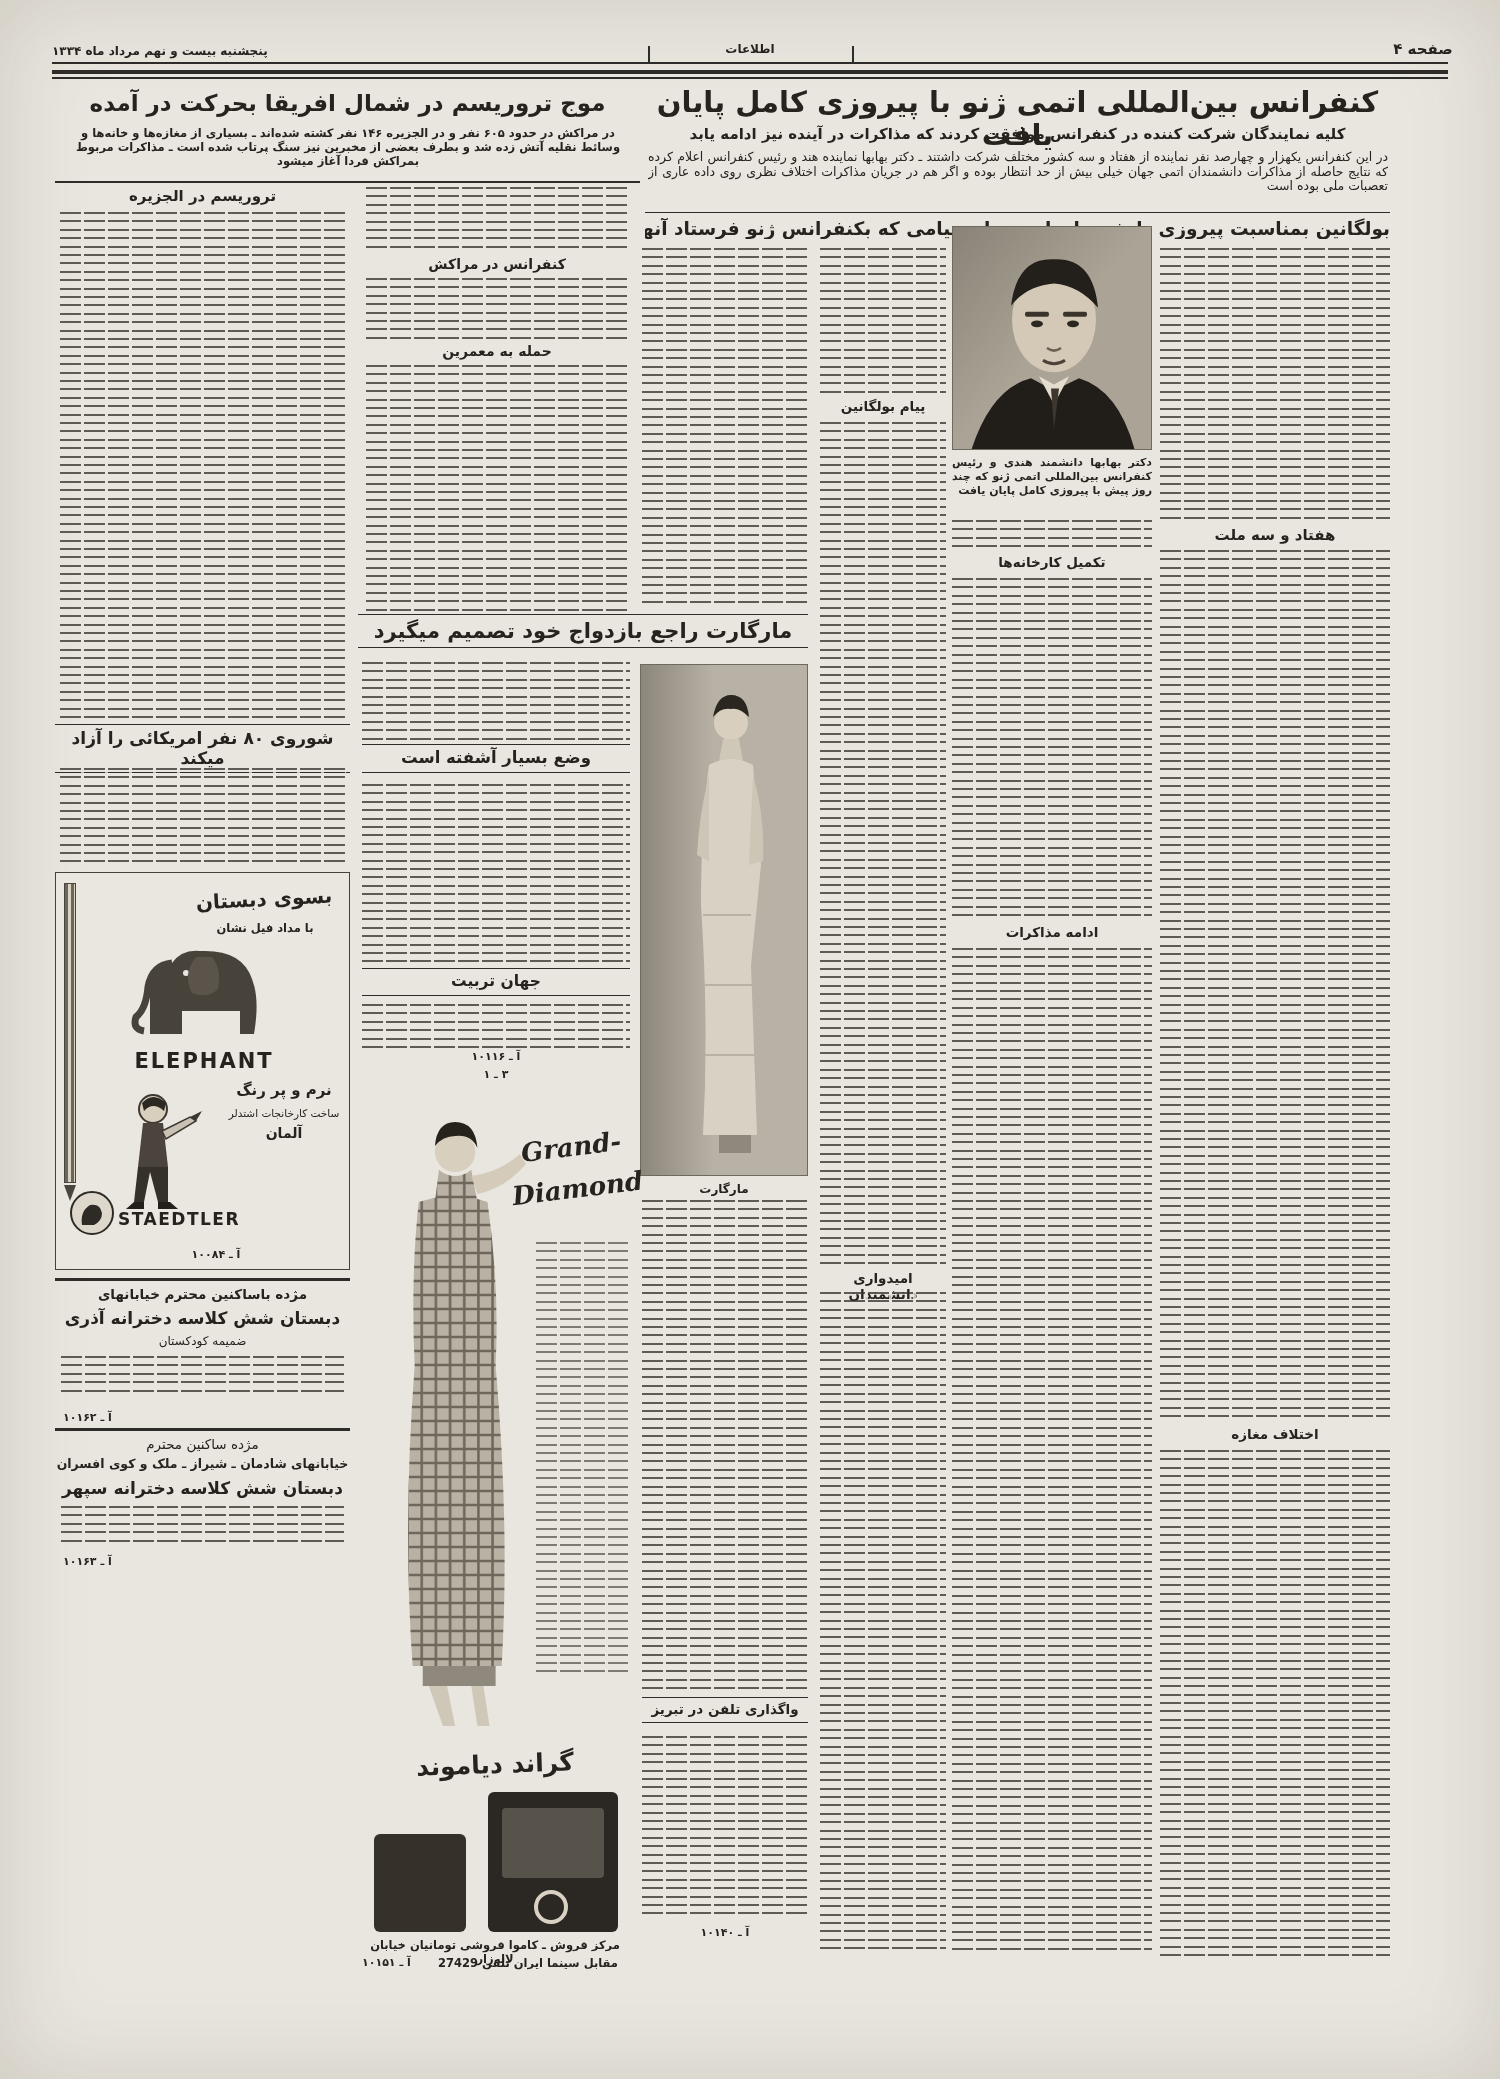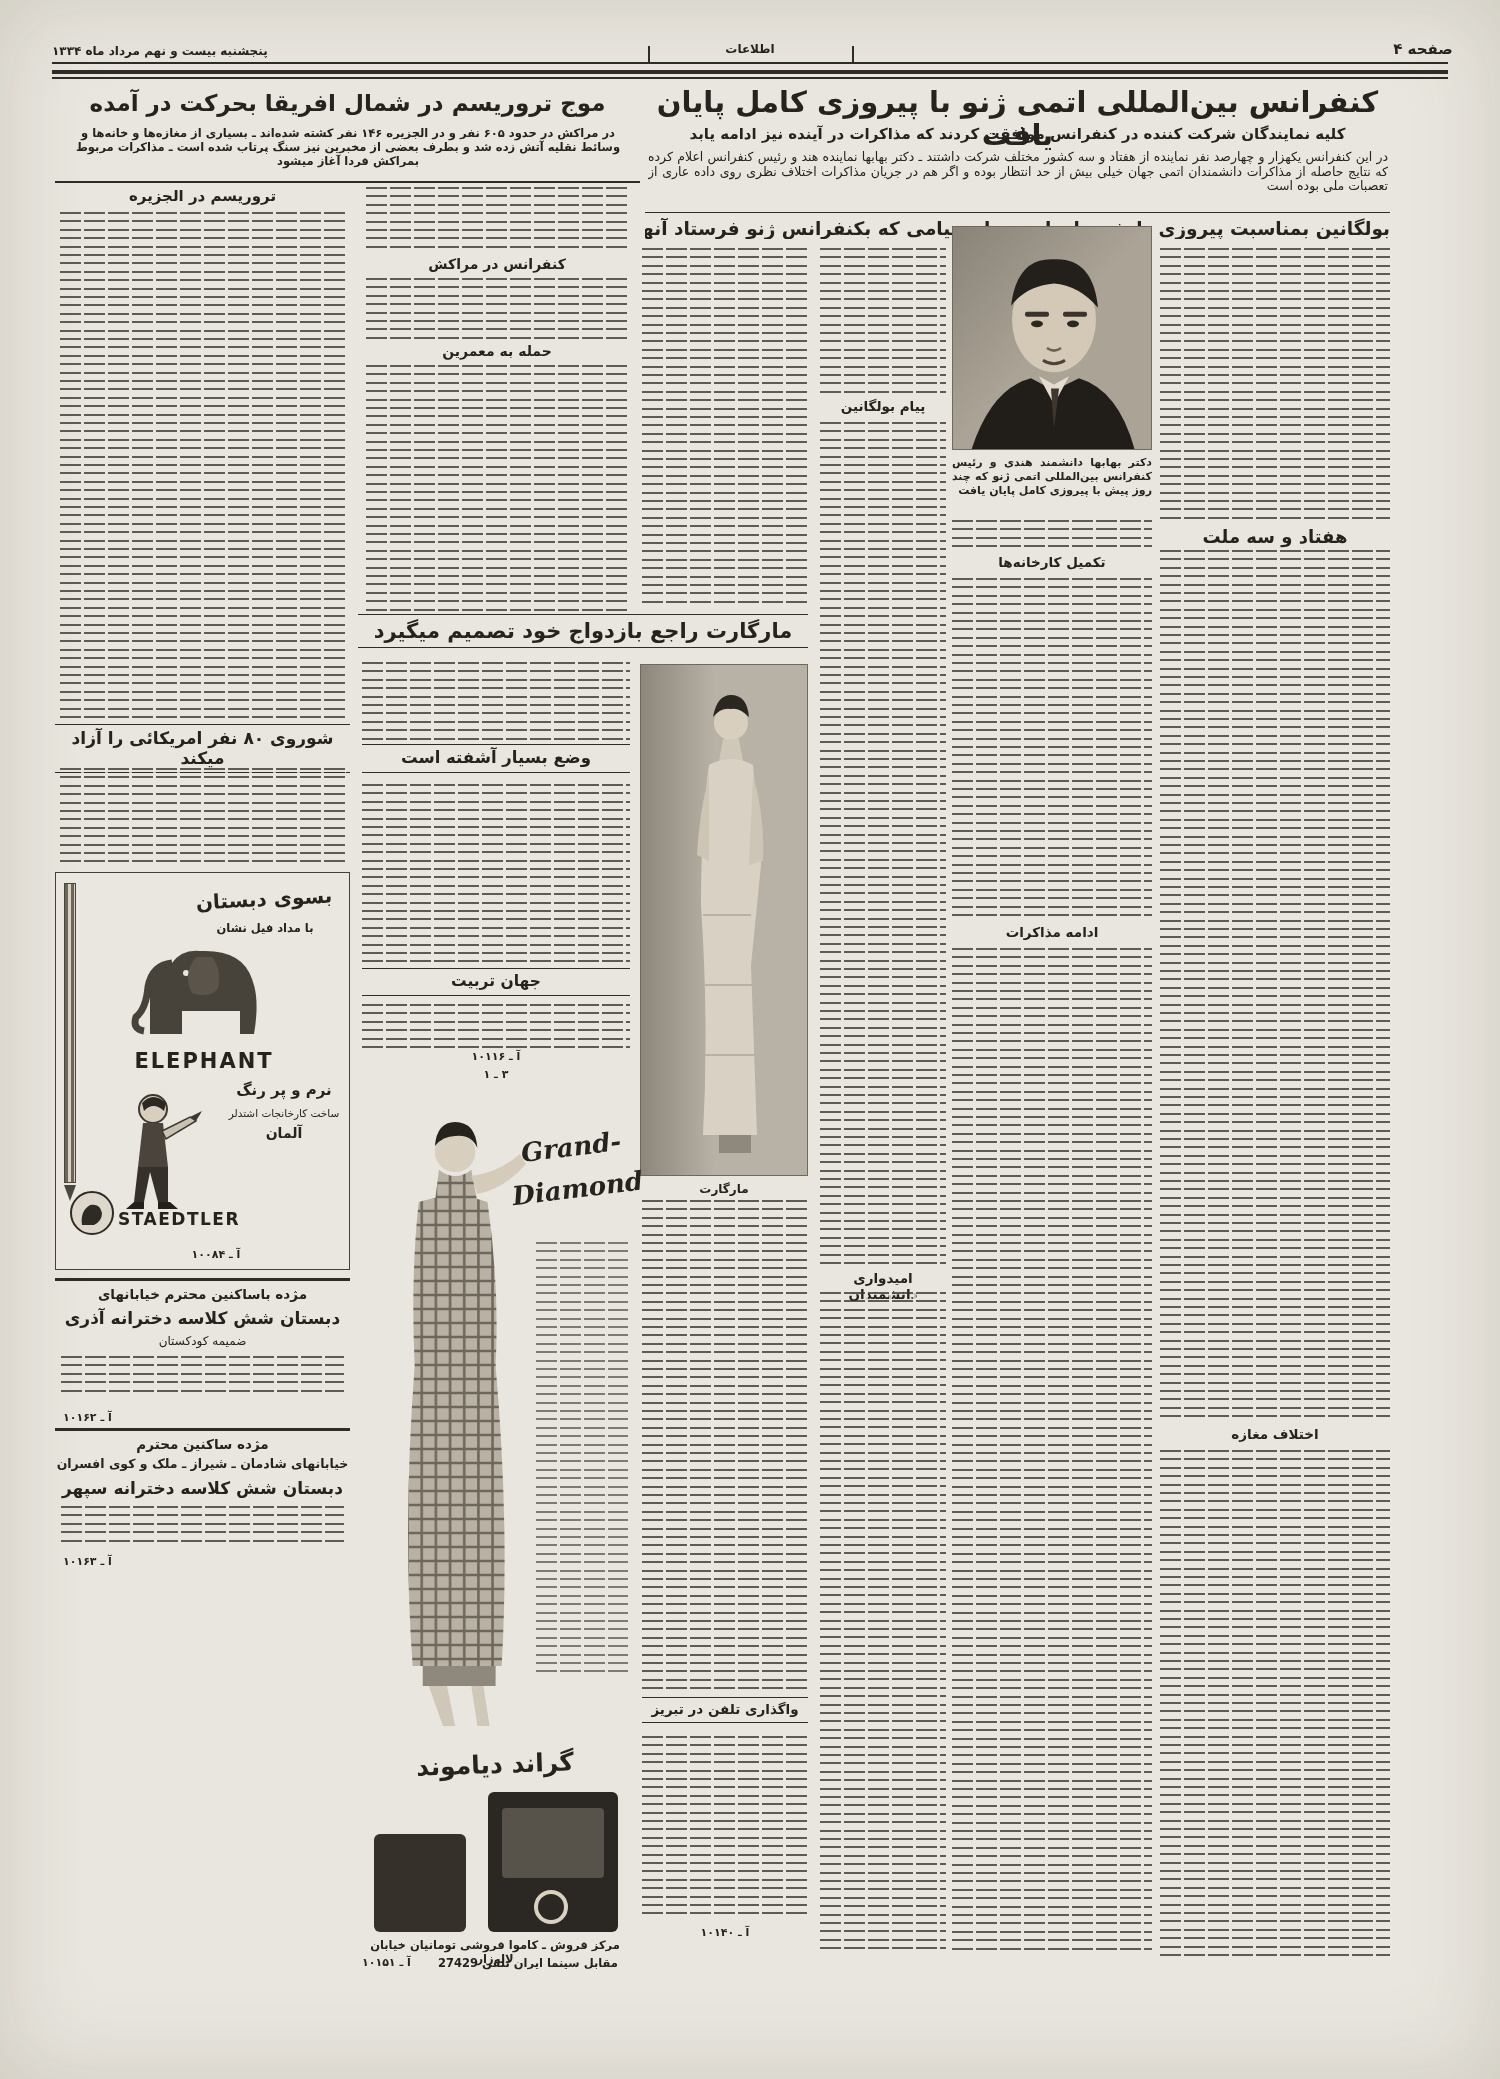--- a/index.html
+++ b/index.html
@@ -119,21 +119,21 @@
   <div class="rule" style="left:55px;top:1278px;width:295px;height:3px"></div>
   <div class="abs" style="left:55px;top:1286px;width:295px;height:138px">
     <div class="abs" style="left:0;top:0;width:295px;font-size:13.5px;font-weight:bold;text-align:center">مژده باساکنین محترم خیابانهای</div>
     <div class="abs" style="left:0;top:22px;width:295px;font-size:17px;font-weight:bold;text-align:center">دبستان شش کلاسه دخترانه آذری</div>
     <div class="abs" style="left:0;top:48px;width:295px;font-size:12px;text-align:center">ضمیمه کودکستان</div>
     <div class="greek" style="left:6px;top:70px;width:283px;height:42px"></div>
     <div class="abs code" style="left:8px;bottom:0;width:120px;text-align:left">آ ـ ۱۰۱۶۲</div>
   </div>
   <div class="rule" style="left:55px;top:1428px;width:295px;height:3px"></div>
   <div class="abs" style="left:55px;top:1436px;width:295px;height:132px">
-    <div class="abs" style="left:0;top:0;width:295px;font-size:13.5px;font-weight:bold;text-align:center">مژده ساکنین محترم</div>
+    <div class="abs" style="left:0;top:0;width:295px;font-size:13.5px;font-weight:normal;text-align:center">مژده ساکنین محترم</div>
     <div class="abs" style="left:0;top:20px;width:295px;font-size:12.5px;font-weight:bold;text-align:center">خیابانهای شادمان ـ شیراز ـ ملک و کوی افسران</div>
     <div class="abs" style="left:0;top:42px;width:295px;font-size:17px;font-weight:bold;text-align:center">دبستان شش کلاسه دخترانه سپهر</div>
     <div class="greek" style="left:6px;top:70px;width:283px;height:38px"></div>
     <div class="abs code" style="left:8px;bottom:0;width:120px;text-align:left">آ ـ ۱۰۱۶۳</div>
   </div>
 
   <div class="greek" style="left:366px;top:187px;width:262px;height:66px"></div>
   <div class="sub" style="left:366px;top:256px;width:262px;font-size:14px">کنفرانس در مراکش</div>
   <div class="greek" style="left:366px;top:278px;width:262px;height:62px"></div>
   <div class="sub" style="left:366px;top:343px;width:262px;font-size:14px">حمله به معمرین</div>
@@ -250,18 +250,18 @@
     </svg>
   </div>
   <div class="cap just" style="left:952px;top:456px;width:200px;height:58px;font-size:11px;line-height:14px;overflow:hidden">دکتر بهابها دانشمند هندی و رئیس کنفرانس بین‌المللی اتمی ژنو که چند روز پیش با پیروزی کامل پایان یافت</div>
   <div class="greek" style="left:952px;top:520px;width:200px;height:30px"></div>
   <div class="sub" style="left:952px;top:554px;width:200px;font-size:13.5px">تکمیل کارخانه‌ها</div>
   <div class="greek" style="left:952px;top:578px;width:200px;height:342px"></div>
   <div class="sub" style="left:952px;top:924px;width:200px;font-size:13.5px">ادامه مذاکرات</div>
   <div class="greek" style="left:952px;top:948px;width:200px;height:1008px"></div>
 
   <div class="greek" style="left:1160px;top:248px;width:230px;height:274px"></div>
-  <div class="sub" style="left:1160px;top:526px;width:230px;font-size:18px">هفتاد و سه ملت</div>
+  <div class="sub" style="left:1160px;top:526px;width:230px;font-size:15px">هفتاد و سه ملت</div>
   <div class="greek" style="left:1160px;top:550px;width:230px;height:872px"></div>
   <div class="sub" style="left:1160px;top:1426px;width:230px;font-size:13.5px">اختلاف مغازه</div>
   <div class="greek" style="left:1160px;top:1450px;width:230px;height:506px"></div>
 
 </div>
 
 </body></html>

